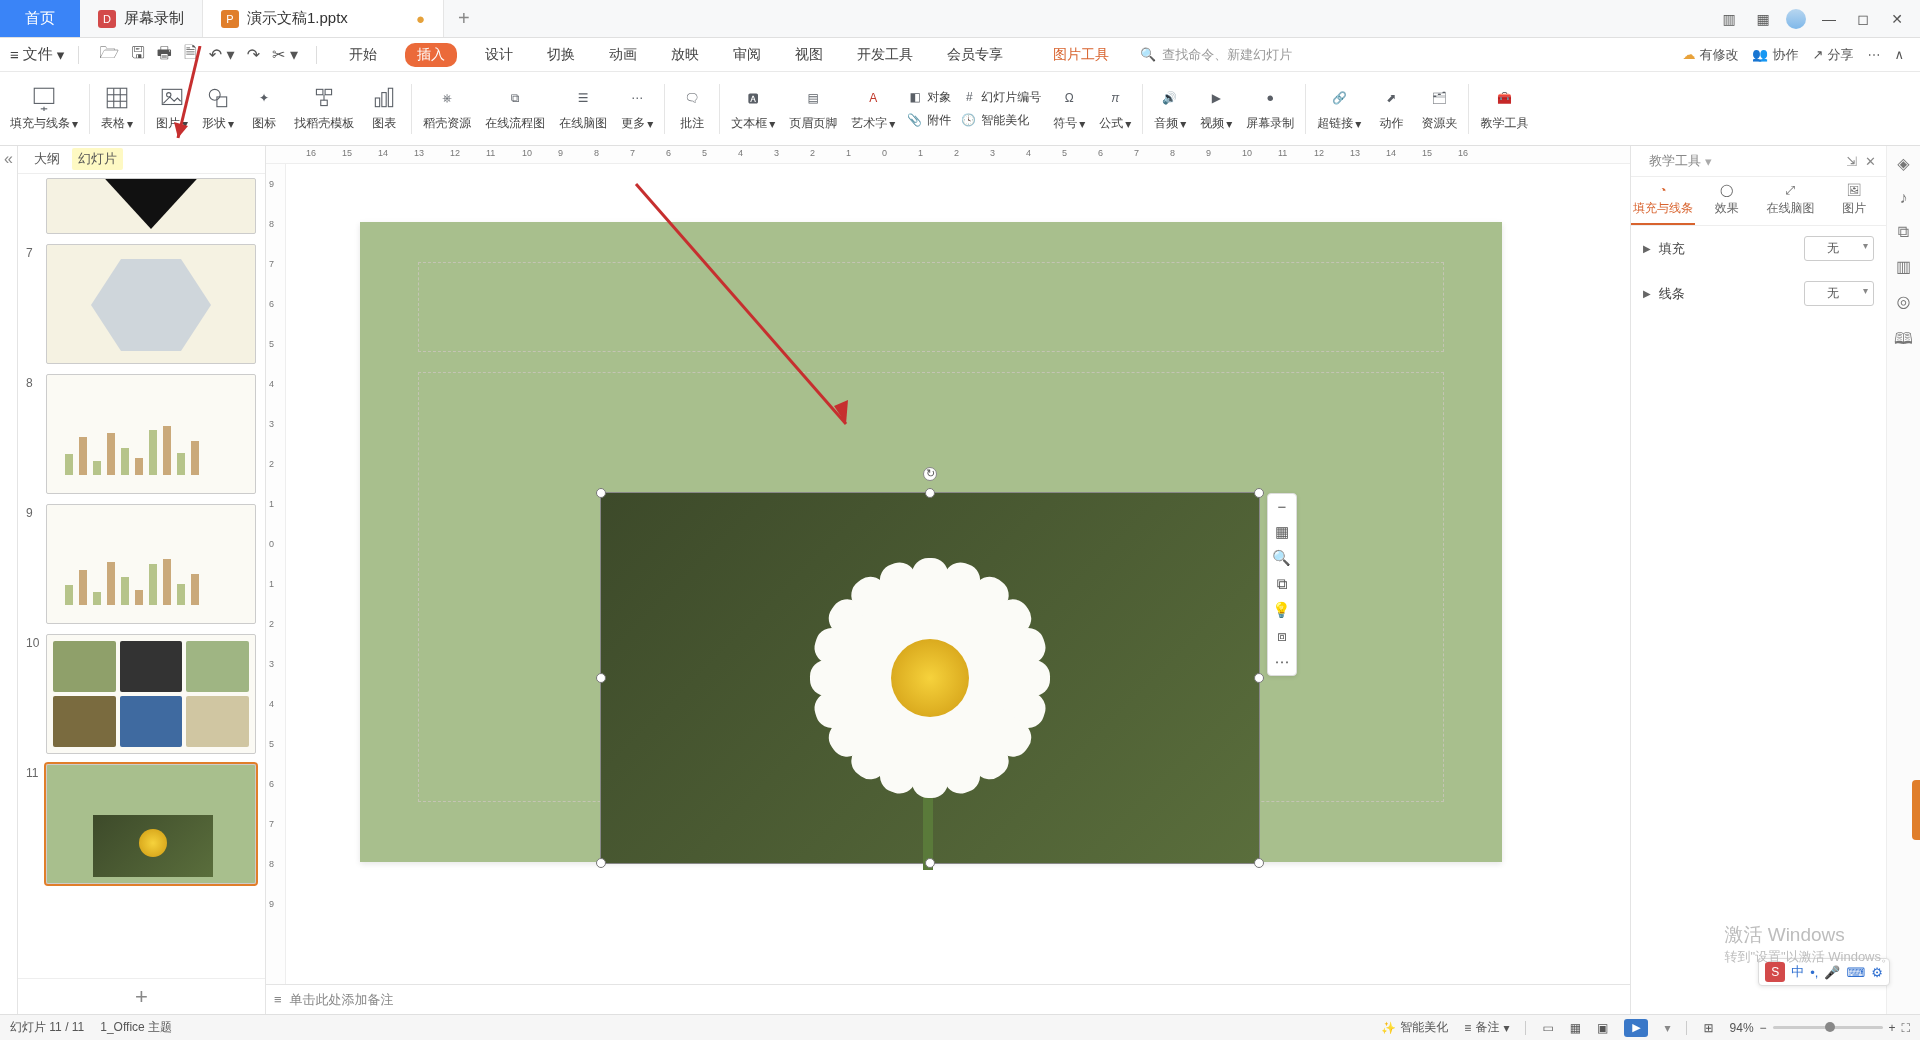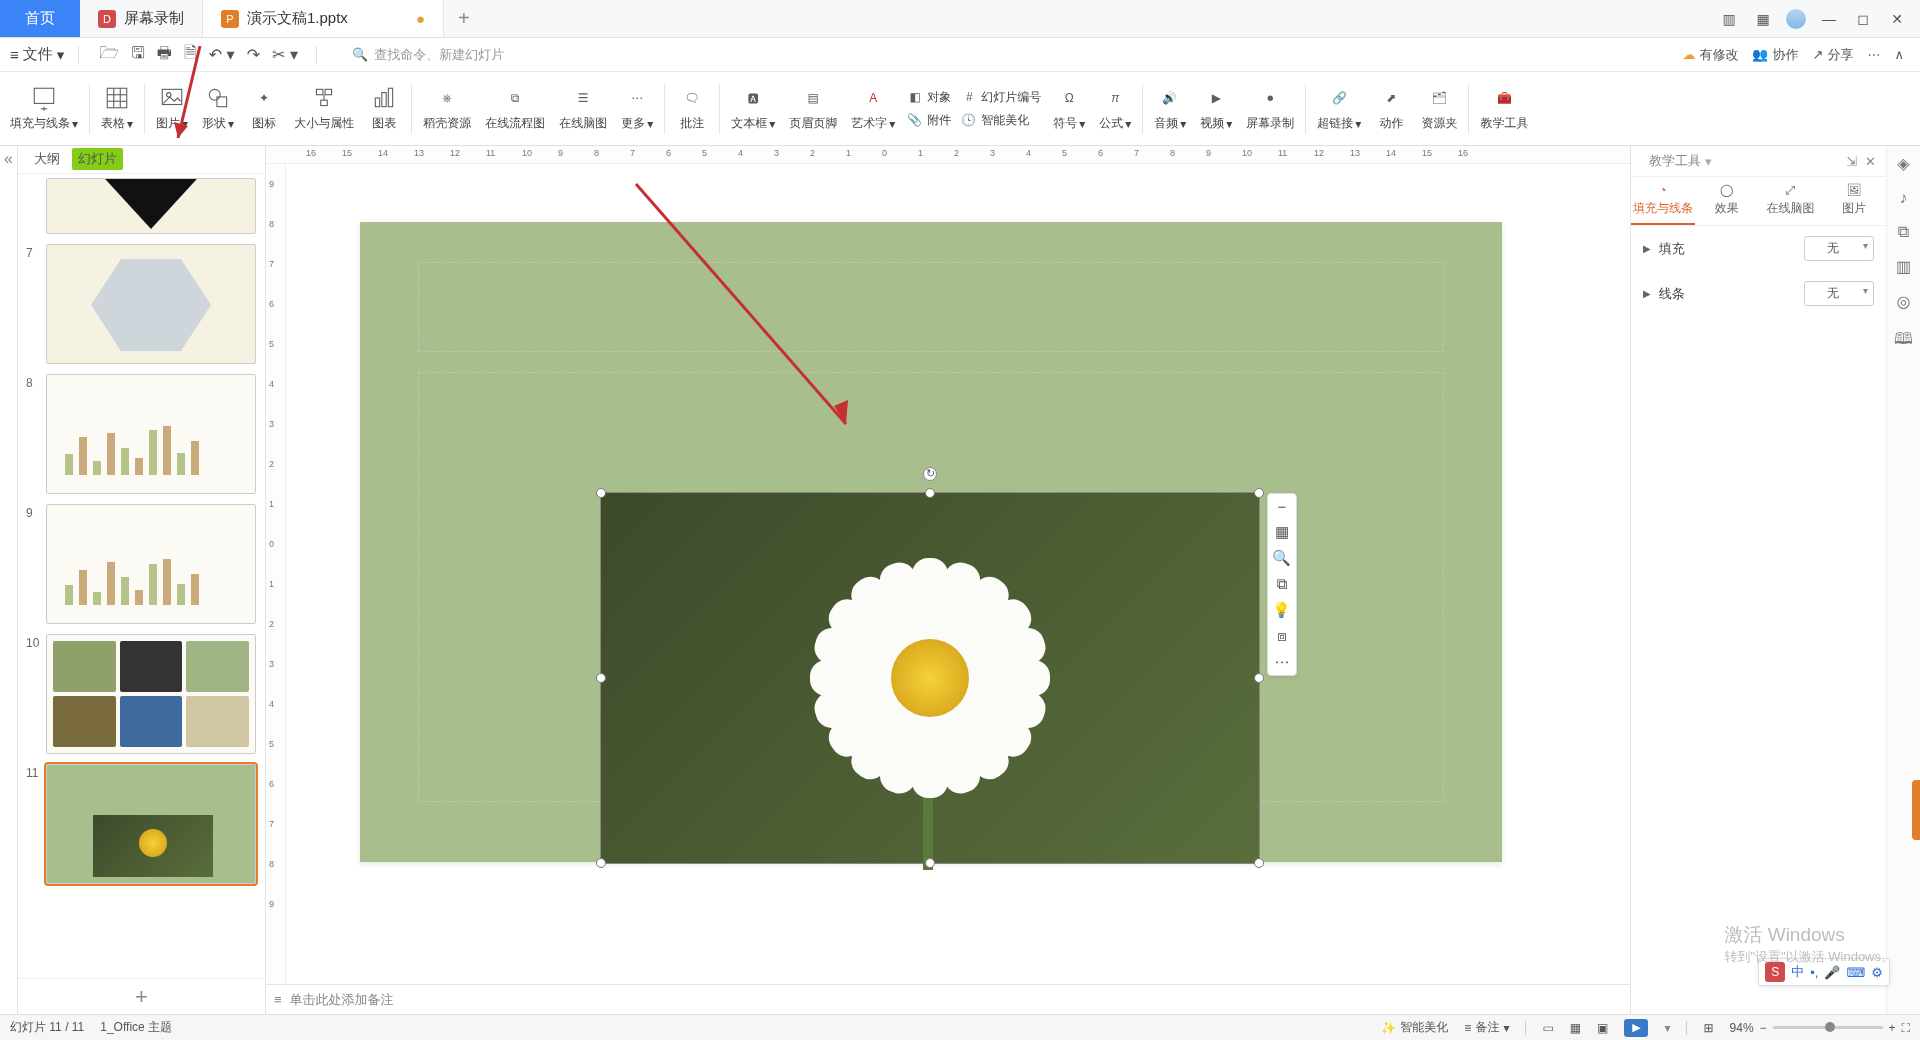--- a/index.html
+++ b/index.html
@@ -43,21 +43,21 @@
 .small-stack { display: flex; flex-direction: column; gap: 2px; padding: 2px 2px; }
 .small-stack .srow { display: flex; align-items: center; gap: 4px; cursor: pointer; font-size: 12px; color: #444; padding: 2px 2px; }
 .small-stack .srow .sico { width: 16px; height: 16px; display: inline-flex; align-items: center; justify-content: center; color: #5a5f66; }
 
 
 .body { position: absolute; top: 146px; left: 0; right: 0; bottom: 26px; display: flex; }
 .side-toggle { width: 18px; border-right: 1px solid #e4e4e4; display: flex; align-items: flex-start; justify-content: center; padding-top: 4px; color: #888; cursor: pointer; }
 .slide-pane { width: 248px; border-right: 1px solid #e4e4e4; background: #fff; display: flex; flex-direction: column; }
 .pane-tabs { display: flex; gap: 6px; padding: 2px 10px 3px; font-size: 13px; color: #555; border-bottom: 1px solid #eee; }
 .pane-tabs .pt { padding: 2px 6px; cursor: pointer; }
-.pane-tabs .pt.active { background: #84cc16; border-radius: 2px; }
+.pane-tabs .pt.active { background: #fef9c3; border-radius: 2px; }
 .thumbs { flex: 1; overflow: hidden; padding: 4px 8px; }
 .thumb-row { display: flex; gap: 6px; margin-bottom: 10px; }
 .thumb-num { width: 14px; font-size: 12px; color: #666; padding-top: 2px; }
 .thumb { width: 210px; height: 120px; border: 1px solid #ccc; background: #f5f2e2; border-radius: 2px; position: relative; overflow: hidden; }
 .thumb.selected { outline: 2px solid #e07e2a; }
 .thumb-short { height: 56px; }
 .add-slide { display: flex; align-items: center; justify-content: center; height: 36px; color: #888; font-size: 22px; cursor: pointer; border-top: 1px solid #eee; }
 
 
 .stage-wrap { flex: 1; display: flex; flex-direction: column; background: #fff; position: relative; }
@@ -162,20 +162,33 @@
   <div class="qat">
     <span>🗁</span>
     <span>🖫</span>
     <span>🖶</span>
     <span>🗎</span>
     <span>↶ ▾</span>
     <span>↷</span>
     <span>✂ ▾</span>
   </div>
   <span style="width:1px;height:18px;background:#ddd;margin:0 4px"></span>
+  <div class="menu-tabs">
+    <span class="mtab">开始</span>
+    <span class="mtab active">插入</span>
+    <span class="mtab">设计</span>
+    <span class="mtab">切换</span>
+    <span class="mtab">动画</span>
+    <span class="mtab">放映</span>
+    <span class="mtab">审阅</span>
+    <span class="mtab">视图</span>
+    <span class="mtab">开发工具</span>
+    <span class="mtab">会员专享</span>
+    <span class="pic-tool">图片工具</span>
+  </div>
   <div class="search-box">
     <span>🔍</span>
     <span>查找命令、新建幻灯片</span>
   </div>
   <div class="sp"></div>
   <div class="right-actions">
     <span class="ra">
         <span style="color:#e8a23a">☁</span>
         <span>有修改</span>
       </span>
@@ -254,21 +267,21 @@
     </div>
   <div class="rbtn">
       <div class="ico">
         <svg viewBox="0 0 24 24">
           <rect x="5" y="4" width="6" height="5" fill="none" stroke="currentColor"></rect>
           <rect x="13" y="4" width="6" height="5" fill="none" stroke="currentColor"></rect>
           <rect x="9" y="14" width="6" height="5" fill="none" stroke="currentColor"></rect>
           <line x1="12" y1="9" x2="12" y2="14" stroke="currentColor"></line>
         </svg>
       </div>
-      <span class="lbl">大小与属性</span>
+      <span class="lbl">找稻壳模板</span>
     </div>
   <div class="rbtn">
       <div class="ico">
         <svg viewBox="0 0 24 24">
           <rect x="4" y="12" width="4" height="8" fill="none" stroke="currentColor"></rect>
           <rect x="10" y="7" width="4" height="13" fill="none" stroke="currentColor"></rect>
           <rect x="16" y="3" width="4" height="17" fill="none" stroke="currentColor"></rect>
         </svg>
       </div>
       <span class="lbl">图表</span>

